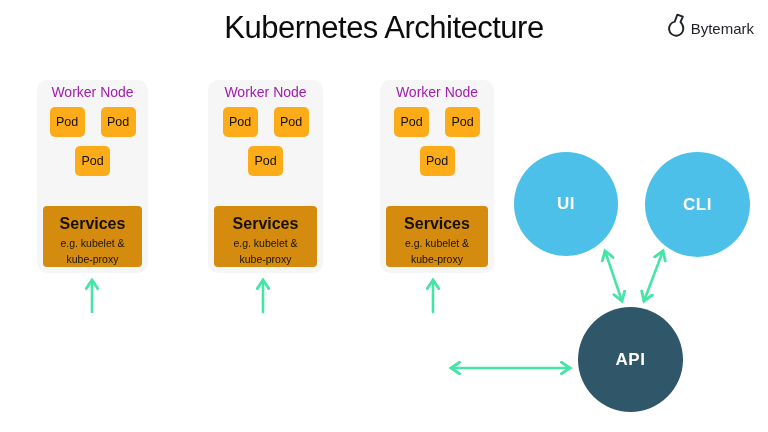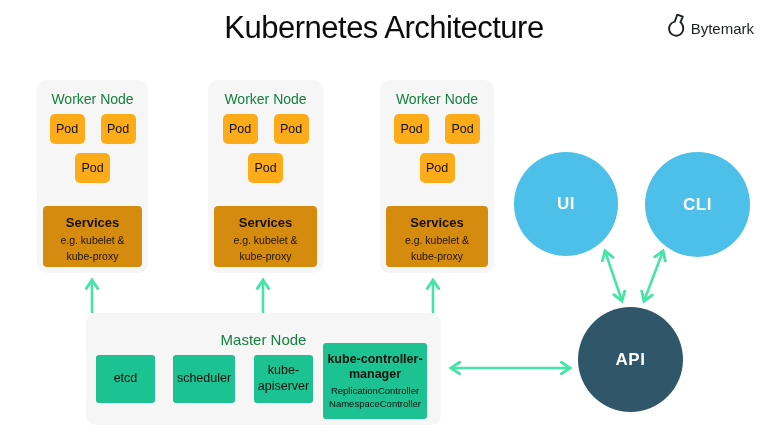--- a/index.html
+++ b/index.html
@@ -13,33 +13,33 @@
   }
   .brand{position:absolute;top:13px;right:14px;display:flex;align-items:flex-end;gap:5px;}
   .brand span{font-size:15px;font-weight:500;color:#1d2127;}
 
   
   .node{position:absolute;background:#f6f6f6;border-radius:10px;}
   .worker{top:80px;height:193px;display:flex;flex-direction:column;align-items:center;}
   .worker.w1{left:37px;width:111px;}
   .worker.w2{left:208px;width:115px;}
   .worker.w3{left:380px;width:114px;}
-  .node-label{font-size:14px;color:#15803d;margin-top:11px;}
+  .node-label{font-size:14px;color:#a21caf;margin-top:4px;}
   .pod-row{display:flex;justify-content:center;gap:16px;width:100%;}
   .pod-row.r1{margin-top:7px;}
   .pod-row.r2{margin-top:9px;}
   .pod{
     width:35px;height:30px;background:#fcac18;border-radius:5px;
     display:flex;align-items:center;justify-content:center;font-size:12.5px;color:#111;
   }
   .services{
     margin-top:auto;margin-bottom:6px;width:calc(100% - 12px);height:61px;
     background:#d58c0e;border-radius:4px;text-align:center;box-sizing:border-box;padding-top:9px;
   }
-  .services-title{font-size:13px;font-weight:bold;color:#151000;}
+  .services-title{font-size:16px;font-weight:bold;color:#151000;}
   .services-sub{font-size:10.5px;line-height:1.5;color:#1c1400;margin-top:3px;padding:0 14px;}
 
   .master{left:86px;top:313px;width:355px;height:112px;}
   .master .node-label{position:absolute;top:7px;left:0;width:100%;text-align:center;font-size:15px;}
   .mcomp{
     position:absolute;background:#1cc292;border-radius:3px;color:#09110d;
     display:flex;flex-direction:column;align-items:center;justify-content:center;
     text-align:center;font-size:12.5px;line-height:1.25;box-sizing:border-box;
   }
   .mcomp.etcd{left:10px;top:42px;width:59px;height:48px;}
@@ -113,33 +113,20 @@
     </div>
     <div class="pod-row r2">
       <div class="pod">Pod</div>
     </div>
     <div class="services">
       <div class="services-title">Services</div>
       <div class="services-sub">e.g. kubelet &amp; kube-proxy</div>
     </div>
   </section>
 
-  <section class="node master">
-    <div class="node-label">Master Node</div>
-    <div class="mcomp etcd">etcd</div>
-    <div class="mcomp scheduler">scheduler</div>
-    <div class="mcomp apiserver">kube-apiserver</div>
-    <div class="mcomp kcm">
-      <div class="kcm-title">kube-controller-manager</div>
-      <div class="kcm-sub">
-        <div>ReplicationController</div>
-        <div>NamespaceController</div>
-      </div>
-    </div>
-  </section>
 
   <div class="circle ui">UI</div>
   <div class="circle api">API</div>
   <div class="circle cli">CLI</div>
 
   <svg class="arrows" viewBox="0 0 768 432">
     <defs>
       <marker id="ah" viewBox="0 0 10 10" refX="7" refY="5" markerWidth="5.5" markerHeight="5.5" orient="auto-start-reverse">
         <path d="M1,1 L7,5 L1,9" fill="none" stroke="#45e5a7" stroke-width="2" stroke-linecap="round"></path>
       </marker>

